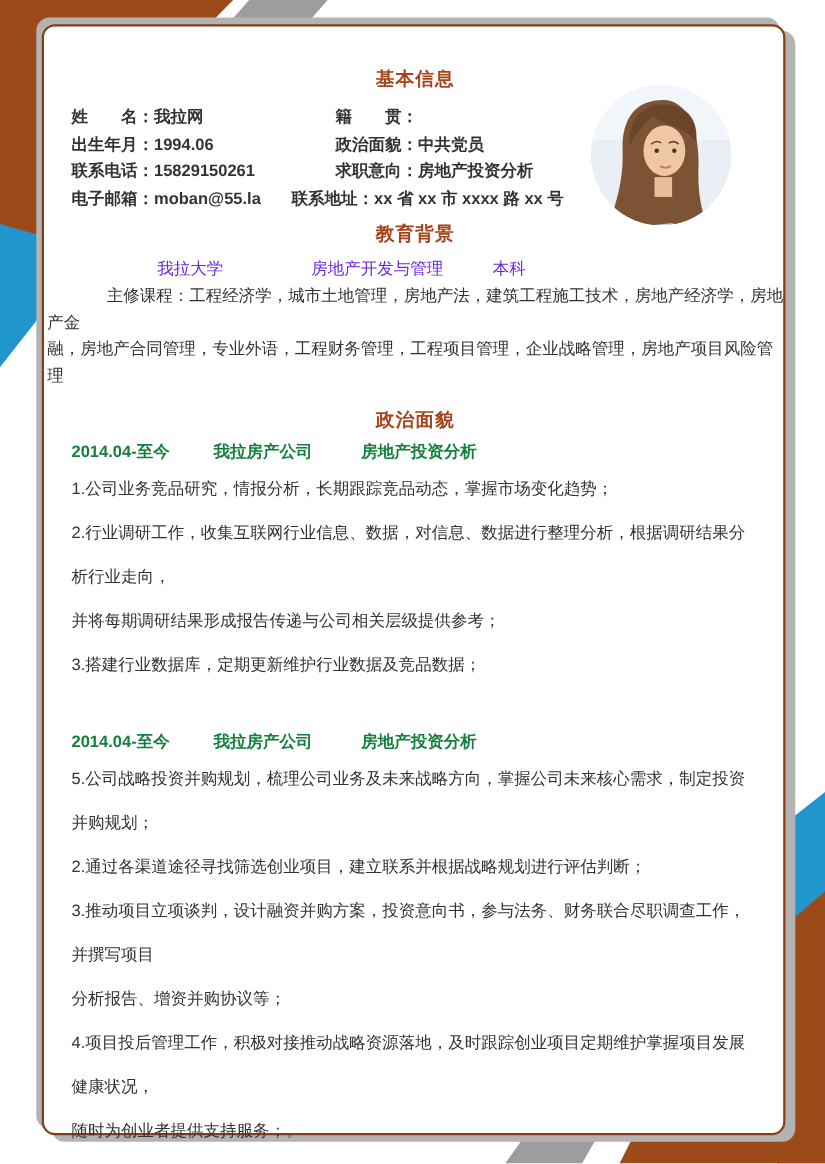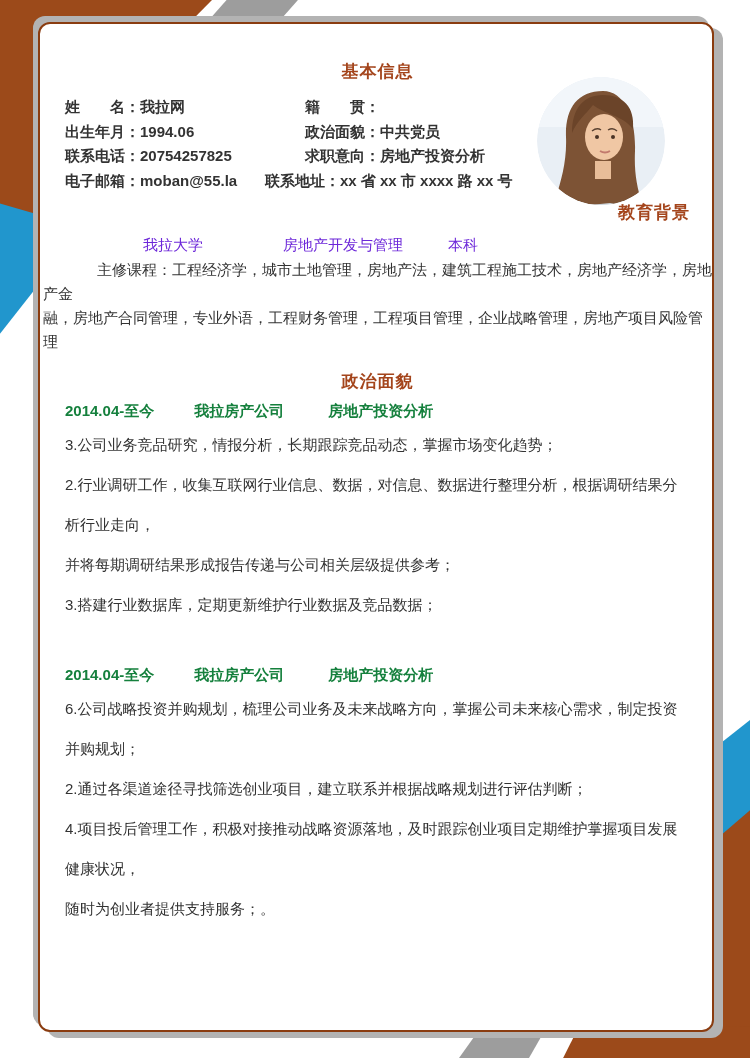--- a/index.html
+++ b/index.html
@@ -40,21 +40,21 @@
   .info-rows{margin-top:8px;font-weight:bold;}
   .info-row{display:flex;line-height:24.5px;font-size:15px;color:#333;}
   .info-row .l{width:200px;white-space:nowrap;}
   .info-row .r{padding-left:40px;white-space:nowrap;}
   .info-row .r.wide{padding-left:0;}
 
   .photo{position:absolute;left:497px;top:53px;width:128px;height:128px;border-radius:50%;
          overflow:hidden;}
   .photo svg{display:block;}
 
-  .edu-head{margin-top:8px;align-items:flex-end;}
+  .edu-head{margin-top:8px;}
   .edu-line{margin:6px 0 2px 78px;font-size:15px;color:#6d28d9;line-height:22px;display:flex;}
   .edu-line .school{width:140px;}
   .edu-line .major{width:165px;}
   .edu-courses{margin-left:-22px;width:670px;font-size:15px;line-height:24px;color:#333;
                text-indent:54px;white-space:pre-line;}
 
   .work-head{margin-top:16px;}
   .job-head{margin-top:4px;font-size:15px;font-weight:bold;color:#15803d;line-height:20px;}
   .job-head .p{display:inline-block;width:125px;}
   .job-head .c{display:inline-block;width:130px;}
@@ -86,21 +86,21 @@
       <div class="info-rows">
         <div class="info-row">
           <span class="l">姓　　名：我拉网</span>
           <span class="r">籍　　贯：</span>
         </div>
         <div class="info-row">
           <span class="l">出生年月：1994.06</span>
           <span class="r">政治面貌：中共党员</span>
         </div>
         <div class="info-row">
-          <span class="l">联系电话：20754257825</span>
+          <span class="l">联系电话：15829150261</span>
           <span class="r">求职意向：房地产投资分析</span>
         </div>
         <div class="info-row">
           <span class="l">电子邮箱：moban@55.la</span>
           <span class="r wide">联系地址：xx 省 xx 市 xxxx 路 xx 号</span>
         </div>
       </div>
 
       <div class="photo">
         <svg width="128" height="128" viewBox="0 0 128 128">
@@ -143,36 +143,38 @@
         <span class="rule"></span>
       </div>
 
       <div class="job">
         <div class="job-head">
           <span class="p">2014.04-至今</span>
           <span class="c">我拉房产公司</span>
           <span class="r">房地产投资分析</span>
         </div>
         <div class="bullets">
-          <p>3.公司业务竞品研究，情报分析，长期跟踪竞品动态，掌握市场变化趋势；</p>
+          <p>1.公司业务竞品研究，情报分析，长期跟踪竞品动态，掌握市场变化趋势；</p>
           <p>2.行业调研工作，收集互联网行业信息、数据，对信息、数据进行整理分析，根据调研结果分析行业走向，
 并将每期调研结果形成报告传递与公司相关层级提供参考；</p>
           <p>3.搭建行业数据库，定期更新维护行业数据及竞品数据；</p>
         </div>
       </div>
 
       <div class="job job2">
         <div class="job-head">
           <span class="p">2014.04-至今</span>
           <span class="c">我拉房产公司</span>
           <span class="r">房地产投资分析</span>
         </div>
         <div class="bullets">
-          <p>6.公司战略投资并购规划，梳理公司业务及未来战略方向，掌握公司未来核心需求，制定投资并购规划；</p>
+          <p>5.公司战略投资并购规划，梳理公司业务及未来战略方向，掌握公司未来核心需求，制定投资并购规划；</p>
           <p>2.通过各渠道途径寻找筛选创业项目，建立联系并根据战略规划进行评估判断；</p>
+          <p>3.推动项目立项谈判，设计融资并购方案，投资意向书，参与法务、财务联合尽职调查工作，并撰写项目
+分析报告、增资并购协议等；</p>
           <p>4.项目投后管理工作，积极对接推动战略资源落地，及时跟踪创业项目定期维护掌握项目发展健康状况，
 随时为创业者提供支持服务；。</p>
         </div>
       </div>
 
     </div>
   </div>
 </div>
 
 </body></html>

